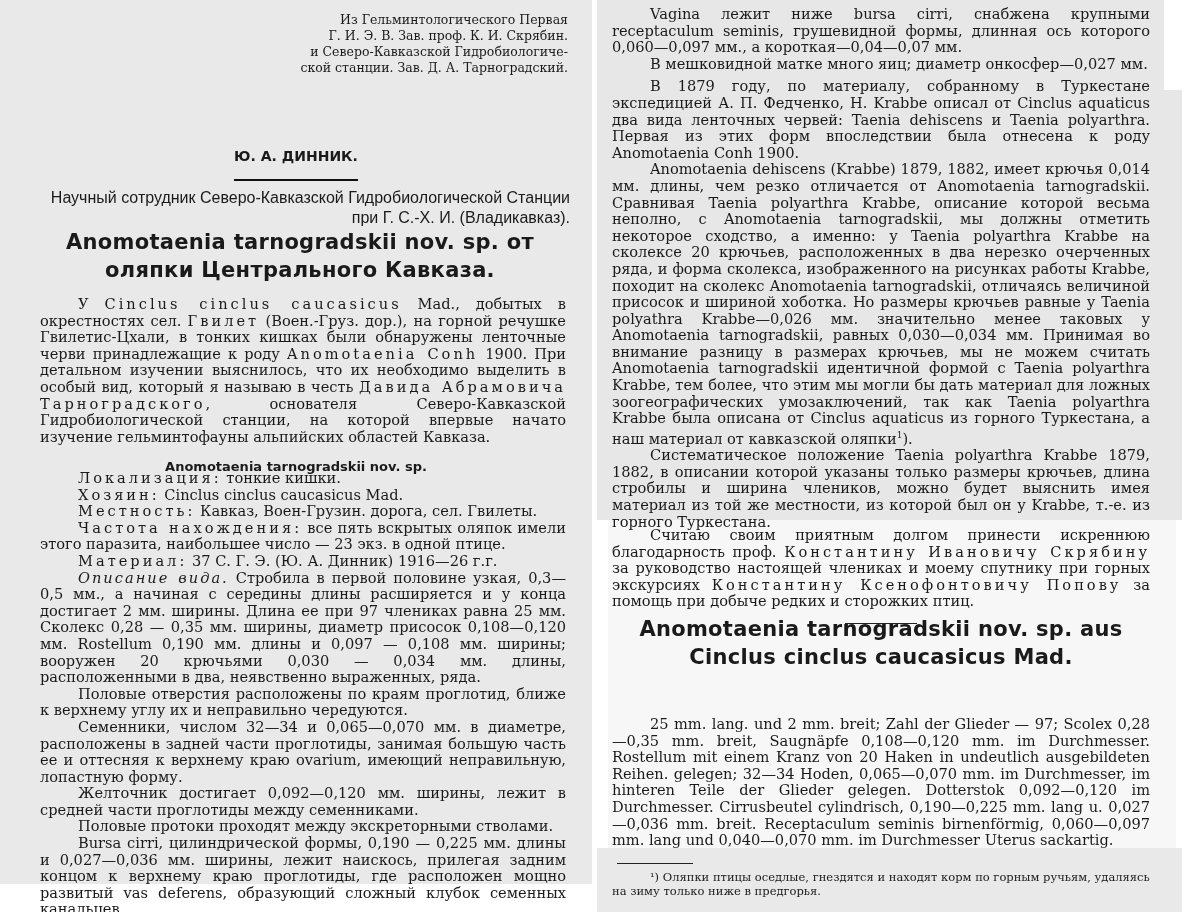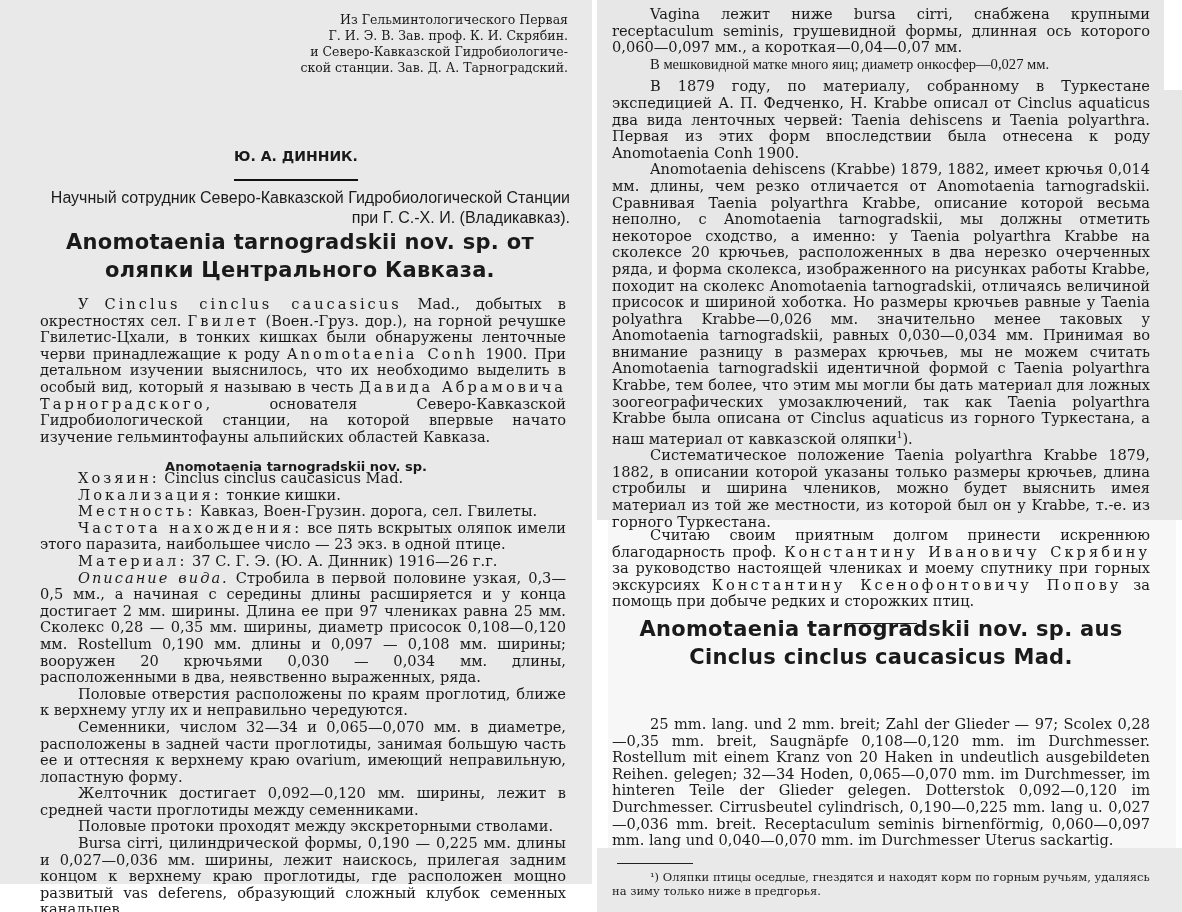--- a/index.html
+++ b/index.html
@@ -80,37 +80,37 @@
 
 <div class="title" style="top:228px;">Anomotaenia tarnogradskii nov. sp. от оляпки Центрального Кавказа.</div>
 
 <div class="txt" style="left:40px; top:296px; width:526px;">
   <p><span>У </span><span class="sp">Cinclus cinclus caucasicus</span><span> Mad., добытых в окрестностях сел. </span><span class="sp">Гвилет</span><span> (Воен.-Груз. дор.), на горной речушке Гвилетис-Цхали, в тонких кишках были обнаружены ленточные черви принадлежащие к роду </span><span class="sp">Anomotaenia Conh</span><span> 1900. При детальном изучении выяснилось, что их необходимо выделить в особый вид, который я называю в честь </span><span class="sp">Давида Абрамовича Тарноградского</span><span>, основателя Северо-Кавказской Гидробиологической станции, на которой впервые начато изучение гельминтофауны альпийских областей Кавказа.</span></p>
 </div>
 
 <div class="subhead" style="top:459px;">Anomotaenia tarnogradskii nov. sp.</div>
 
 <div class="txt" style="left:40px; top:470px; width:526px;">
+  <p><span class="sp">Локализация:</span><span> тонкие кишки.</span></p>
   <p><span class="sp">Хозяин:</span><span> Cinclus cinclus caucasicus Mad.</span></p>
-  <p><span class="sp">Локализация:</span><span> тонкие кишки.</span></p>
   <p><span class="sp">Местность:</span><span> Кавказ, Воен-Грузин. дорога, сел. Гвилеты.</span></p>
   <p><span class="sp">Частота нахождения:</span><span> все пять вскрытых оляпок имели этого паразита, наибольшее число — 23 экз. в одной птице.</span></p>
   <p><span class="sp">Материал:</span><span> 37 С. Г. Э. (Ю. А. Динник) 1916—26 г.г.</span></p>
   <p><span class="ital">Описание вида.</span><span> Стробила в первой половине узкая, 0,3—0,5 мм., а начиная с середины длины расширяется и у конца достигает 2 мм. ширины. Длина ее при 97 члениках равна 25 мм. Сколекс 0,28 — 0,35 мм. ширины, диаметр присосок 0,108—0,120 мм. Rostellum 0,190 мм. длины и 0,097 — 0,108 мм. ширины; вооружен 20 крючьями 0,030 — 0,034 мм. длины, расположенными в два, неявственно выраженных, ряда.</span></p>
   <p>Половые отверстия расположены по краям проглотид, ближе к верхнему углу их и неправильно чередуются.</p>
   <p>Семенники, числом 32—34 и 0,065—0,070 мм. в диаметре, расположены в задней части проглотиды, занимая большую часть ее и оттесняя к верхнему краю ovarium, имеющий неправильную, лопастную форму.</p>
   <p>Желточник достигает 0,092—0,120 мм. ширины, лежит в средней части проглотиды между семенниками.</p>
   <p>Половые протоки проходят между экскреторными стволами.</p>
   <p>Bursa cirri, цилиндрической формы, 0,190 — 0,225 мм. длины и 0,027—0,036 мм. ширины, лежит наискось, прилегая задним концом к верхнему краю проглотиды, где расположен мощно развитый vas deferens, образующий сложный клубок семенных канальцев.</p>
 
 </div>
 
 <div class="txt" style="left:612px; top:6px; width:538px;">
   <p>Vagina лежит ниже bursa cirri, снабжена крупными receptaculum seminis, грушевидной формы, длинная ось которого 0,060—0,097 мм., а короткая—0,04—0,07 мм.</p>
-  <p style="margin-bottom:6px;font-family:Liberation Serif, serif;">В мешковидной матке много яиц; диаметр онкосфер—0,027 мм.</p>
+  <p style="margin-bottom:6px;">В мешковидной матке много яиц; диаметр онкосфер—0,027 мм.</p>
   <p>В 1879 году, по материалу, собранному в Туркестане экспедицией А. П. Федченко, H. Krabbe описал от Cinclus aquaticus два вида ленточных червей: Taenia dehiscens и Taenia polyarthra. Первая из этих форм впоследствии была отнесена к роду Anomotaenia Conh 1900.</p>
   <p><span>Anomotaenia dehiscens (Krabbe) 1879, 1882, имеет крючья 0,014 мм. длины, чем резко отличается от Anomotaenia tarnogradskii. Сравнивая Taenia polyarthra Krabbe, описание которой весьма неполно, с Anomotaenia tarnogradskii, мы должны отметить некоторое сходство, а именно: у Taenia polyarthra Krabbe на сколексе 20 крючьев, расположенных в два нерезко очерченных ряда, и форма сколекса, изображенного на рисунках работы Krabbe, походит на сколекс Anomotaenia tarnogradskii, отличаясь величиной присосок и шириной хоботка. Но размеры крючьев равные у Taenia polyathra Krabbe—0,026 мм. значительно менее таковых у Anomotaenia tarnogradskii, равных 0,030—0,034 мм. Принимая во внимание разницу в размерах крючьев, мы не можем считать Anomotaenia tarnogradskii идентичной формой с Taenia polyarthra Krabbe, тем более, что этим мы могли бы дать материал для ложных зоогеографических умозаключений, так как Taenia polyarthra Krabbe была описана от Cinclus aquaticus из горного Туркестана, а наш материал от кавказской оляпки</span><sup>1</sup>).</p>
   <p>Систематическое положение Taenia polyarthra Krabbe 1879, 1882, в описании которой указаны только размеры крючьев, длина стробилы и ширина члеников, можно будет выяснить имея материал из той же местности, из которой был он у Krabbe, т.-е. из горного Туркестана.</p>
 </div>
 
 <div class="txt" style="left:612px; top:527px; width:538px;">
   <p><span>Считаю своим приятным долгом принести искреннюю благодарность проф. </span><span class="sp">Константину Ивановичу Скрябину</span><span> за руководство настоящей члениках и моему спутнику при горных экскурсиях </span><span class="sp">Константину Ксенофонтовичу Попову</span><span> за помощь при добыче редких и сторожких птиц.</span></p>
 </div>
 
 <div class="rule" style="left:845px; top:623px; width:72px;"></div>

